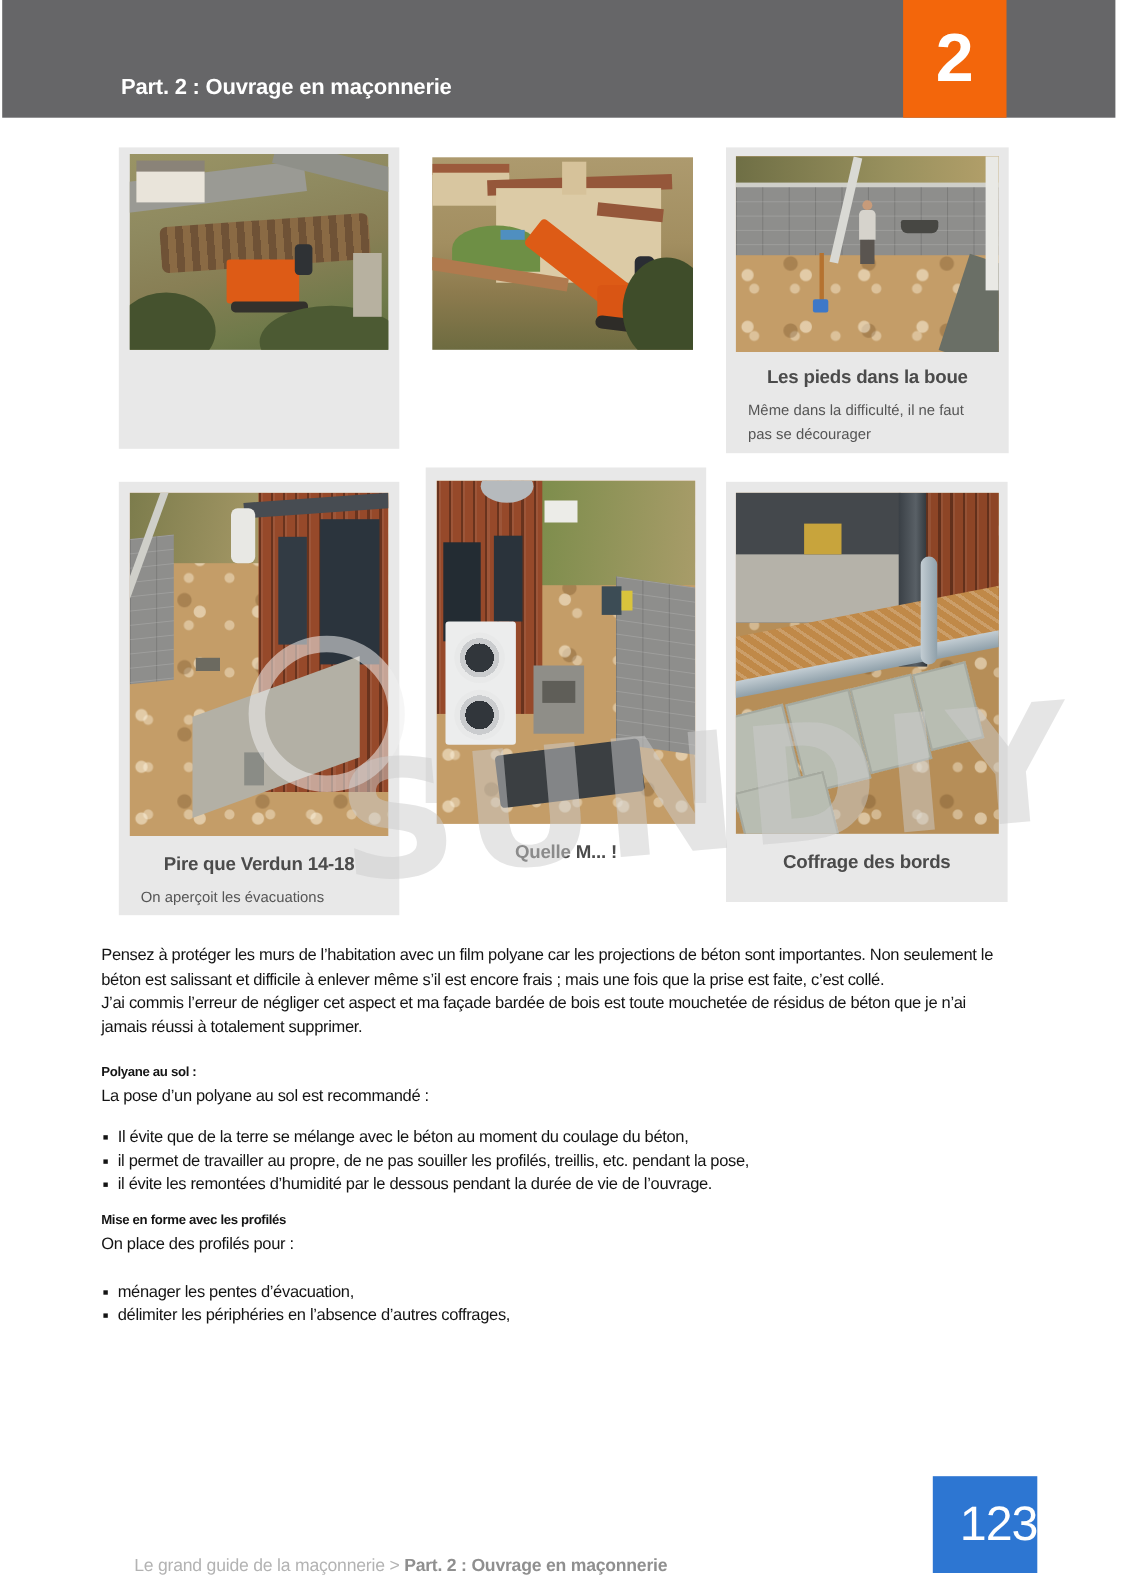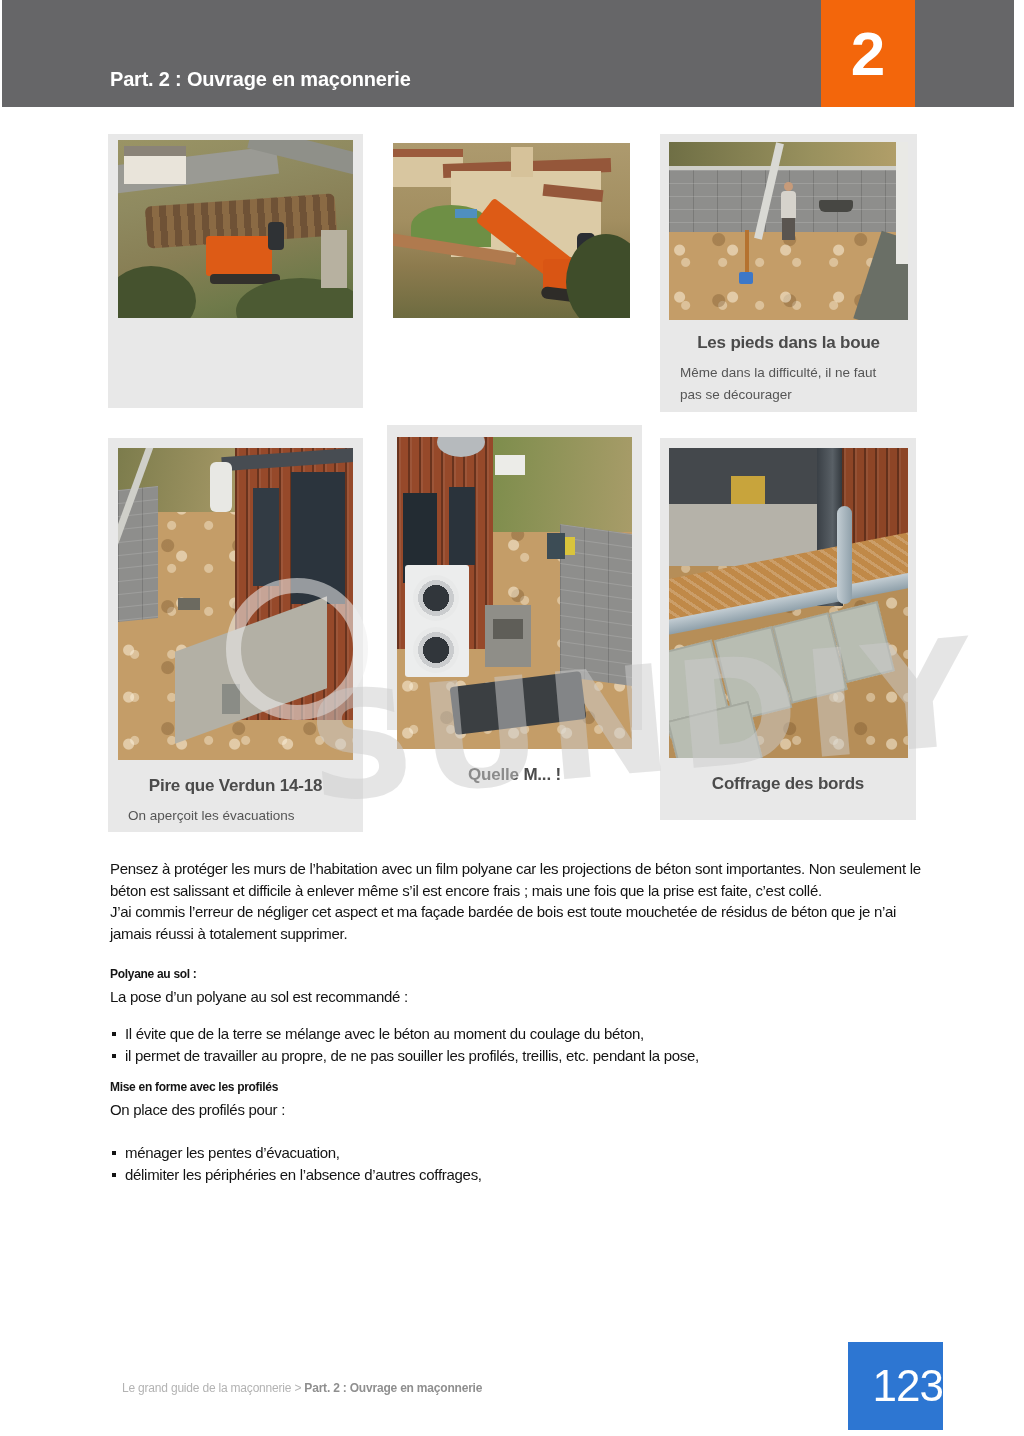--- a/index.html
+++ b/index.html
@@ -39,32 +39,32 @@
 
   
   .watermark{position:absolute;left:0;top:0;width:1024px;height:1436px;pointer-events:none;z-index:6;}
   .wm-circle{position:absolute;left:226px;top:578px;width:112px;height:112px;border-radius:50%;
              border:15px solid rgba(238,238,238,.55);}
   .wm-text{position:absolute;left:315px;top:676px;font-family:"DejaVu Sans",sans-serif;
            font-weight:bold;font-size:148px;letter-spacing:6px;color:rgba(203,203,203,.5);
            transform:rotate(-5deg);transform-origin:left bottom;line-height:1;}
 
   
-  .bodytext{position:absolute;left:110px;top:858px;width:812px;font-size:15px;line-height:21.5px;
+  .bodytext{position:absolute;left:92px;top:858px;width:812px;font-size:15px;line-height:21.5px;
             letter-spacing:-0.3px;color:#141414;}
   .bodytext p{margin:0;}
   .bodytext h3{margin:20px 0 0 0;font-size:12px;line-height:21.5px;}
   ul.sq{list-style:none;margin:16px 0 0 0;padding:0 0 0 2px;}
   ul.sq.second{margin-top:22px;}
   ul.sq li{position:relative;padding-left:13px;margin:0;}
   ul.sq li .bullet{position:absolute;left:0;top:9px;width:4px;height:4px;background:#141414;}
   .h2-gap{margin-top:11px !important;}
 
   
-  .breadcrumb{position:absolute;left:122px;top:1381px;font-size:12px;color:#B3B3B3;letter-spacing:-0.2px;}
+  .breadcrumb{position:absolute;left:122px;top:1415px;font-size:16px;color:#B3B3B3;letter-spacing:-0.2px;}
   .breadcrumb .current{color:#8F8F8F;font-weight:bold;}
   .page-badge{position:absolute;left:848px;top:1342px;width:95px;height:88px;background:#2D76D2;
               display:flex;align-items:center;justify-content:flex-end;}
   .page-badge span{color:#ffffff;font-size:44px;letter-spacing:-1px;}
 </style>
 </head>
 <body>
 
 <div>
 
@@ -196,20 +196,21 @@
   <main class="bodytext">
     <p>Pensez à protéger les murs de l’habitation avec un film polyane car les projections de béton sont importantes. Non seulement le béton est salissant et difficile à enlever même s’il est encore frais ; mais une fois que la prise est faite, c’est collé.</p>
     <p>J’ai commis l’erreur de négliger cet aspect et ma façade bardée de bois est toute mouchetée de résidus de béton que je n’ai jamais réussi à totalement supprimer.</p>
 
     <h3>Polyane au sol :</h3>
     <p>La pose d’un polyane au sol est recommandé :</p>
 
     <ul class="sq">
       <li><span class="bullet"></span><span>Il évite que de la terre se mélange avec le béton au moment du coulage du béton,</span></li>
       <li><span class="bullet"></span><span>il permet de travailler au propre, de ne pas souiller les profilés, treillis, etc. pendant la pose,</span></li>
+      <li><span class="bullet"></span><span>il évite les remontées d’humidité par le dessous pendant la durée de vie de l’ouvrage.</span></li>
     </ul>
 
     <h3 class="h2-gap">Mise en forme avec les profilés</h3>
     <p>On place des profilés pour :</p>
 
     <ul class="sq second">
       <li><span class="bullet"></span><span>ménager les pentes d’évacuation,</span></li>
       <li><span class="bullet"></span><span>délimiter les périphéries en l’absence d’autres coffrages,</span></li>
     </ul>
   </main>

